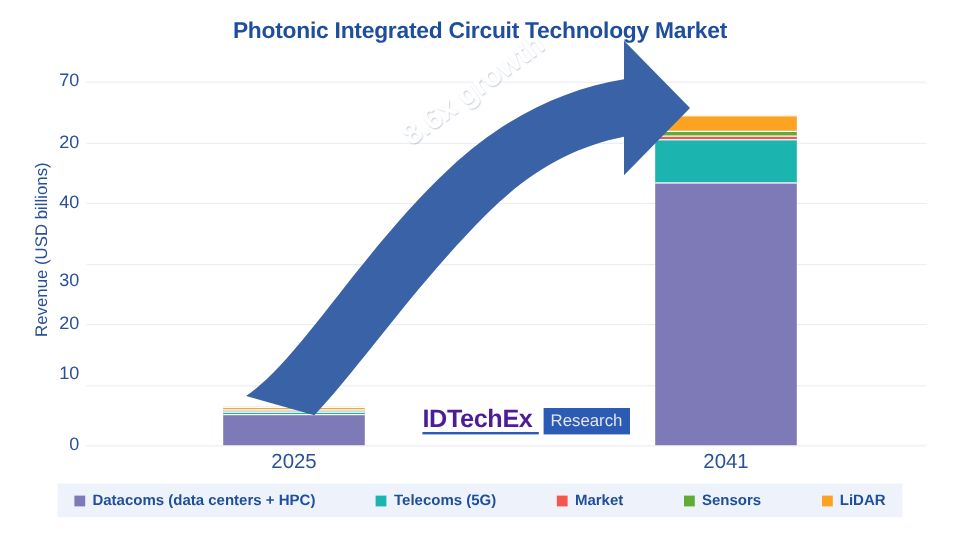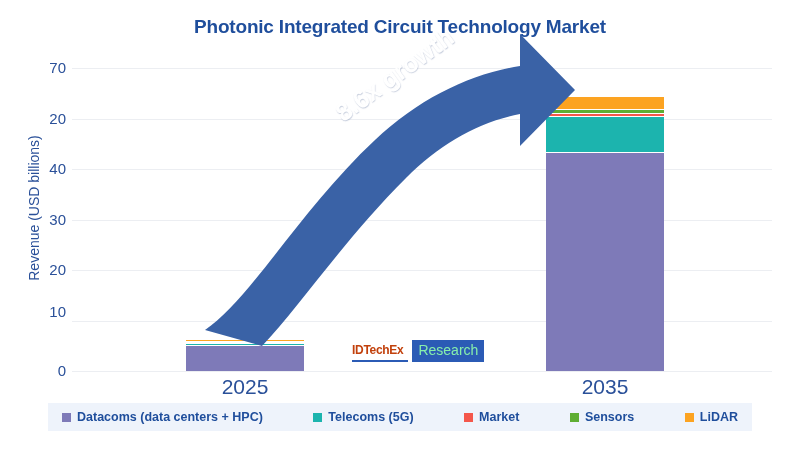--- a/index.html
+++ b/index.html
@@ -53,21 +53,21 @@
   .bar{
     position:absolute;bottom:0;
     display:flex;flex-direction:column-reverse;
     box-sizing:border-box;
   }
   .seg{width:100%;box-sizing:border-box;}
 
   .xtick{
     position:absolute;top:307px;
     text-align:center;
-    font-size:21px;color:#2a5099;
+    font-size:17px;color:#2a5099;
     white-space:nowrap;
   }
 
   
   #arrow-layer{
     position:absolute;left:0;top:0;width:800px;height:450px;
     pointer-events:none;
   }
   .arrow-label{
     position:absolute;
@@ -79,28 +79,28 @@
     text-shadow:0 1px 1px rgba(30,60,120,.25);
   }
 
   
   #logo{
     position:absolute;left:352px;top:340px;
     display:flex;align-items:stretch;height:22px;
     background:#ffffff;
   }
   .logo-word{
-    font-size:12px;font-weight:bold;color:#c2410c;
+    font-size:21px;font-weight:bold;color:#4c1d95;
     letter-spacing:-0.3px;
     border-bottom:2px solid #2b5bb5;
     padding:0 5px 0 0;
     line-height:20px;
   }
   .logo-badge{
-    background:#2b5bb5;color:#86efac;
+    background:#2b5bb5;color:#e5e5e5;
     font-size:14px;line-height:21px;
     padding:0 6px;margin-left:4px;
   }
 
   
   #legend{
     position:absolute;left:48px;top:403px;
     width:704px;height:28px;
     background:#eef3fb;
     display:flex;align-items:center;
@@ -129,21 +129,21 @@
         <div class="gridline" style="top: 202px;"></div>
         <div class="gridline" style="top: 151.5px;"></div>
         <div class="gridline" style="top: 101px;"></div>
         <div class="gridline" style="top: 50.5px;"></div>
         <div class="gridline" style="top: 0px;"></div>
       </div>
     <div id="yticks">
         <div class="ytick" style="top: 303px;">0</div>
         <div class="ytick" style="top: 244px;">10</div>
         <div class="ytick" style="top: 202px; text-align: right;">20</div>
-        <div class="ytick" style="top: 152px;">30</div>
+        <div class="ytick" style="top: 166px;">30</div>
         <div class="ytick" style="top: 101px;">40</div>
         <div class="ytick" style="top: 50.5px;">20</div>
         <div class="ytick" style="top: 0px;">70</div>
       </div>
     <div id="bars">
         <div class="bar" style="left: 114px; width: 118px; height: 31.815px;">
           <div class="seg" title="Datacoms (data centers + HPC): 5.2" style="height: 26.26px; background: rgb(126, 122, 184); border-top: 1px solid rgb(255, 255, 255);"></div>
           <div class="seg" title="Telecoms (5G): 0.55" style="height: 2.7775px; background: rgb(28, 180, 174); border-top: 1px solid rgb(255, 255, 255);"></div>
           <div class="seg" title="Quantum: 0.12" style="height: 0.606px; background: rgb(244, 87, 75); border-top: 1px solid rgb(255, 255, 255);"></div>
           <div class="seg" title="Sensors: 0.13" style="height: 0.6565px; background: rgb(95, 174, 51); border-top: 1px solid rgb(255, 255, 255);"></div>
@@ -152,21 +152,21 @@
         <div class="bar" style="left: 474px; width: 118px; height: 275.225px;">
           <div class="seg" title="Datacoms (data centers + HPC): 43.3" style="height: 218.665px; background: rgb(126, 122, 184); border-top: 1px solid rgb(255, 255, 255);"></div>
           <div class="seg" title="Telecoms (5G): 7.2" style="height: 36.36px; background: rgb(28, 180, 174); border-top: 1px solid rgb(255, 255, 255);"></div>
           <div class="seg" title="Quantum: 0.55" style="height: 2.7775px; background: rgb(244, 87, 75); border-top: 1px solid rgb(255, 255, 255);"></div>
           <div class="seg" title="Sensors: 0.75" style="height: 3.7875px; background: rgb(95, 174, 51); border-top: 1px solid rgb(255, 255, 255);"></div>
           <div class="seg" title="LiDAR: 2.7" style="height: 13.635px; background: rgb(252, 163, 33); border-top: 1px solid rgb(255, 255, 255);"></div>
         </div>
       </div>
     <div id="xticks">
         <div class="xtick" style="left: 123px; width: 100px;">2025</div>
-        <div class="xtick" style="left: 483px; width: 100px;">2035</div>
+        <div class="xtick" style="left: 483px; width: 100px;">2041</div>
       </div>
   </div>
 
   <svg id="arrow-layer" viewBox="0 0 800 450">
     <path id="arrow-path" d="M 205 330
              C 250 300, 300 210, 375 140
              C 420 98, 470 74, 520 66
              L 520 34
              L 575 90
              L 520 146

